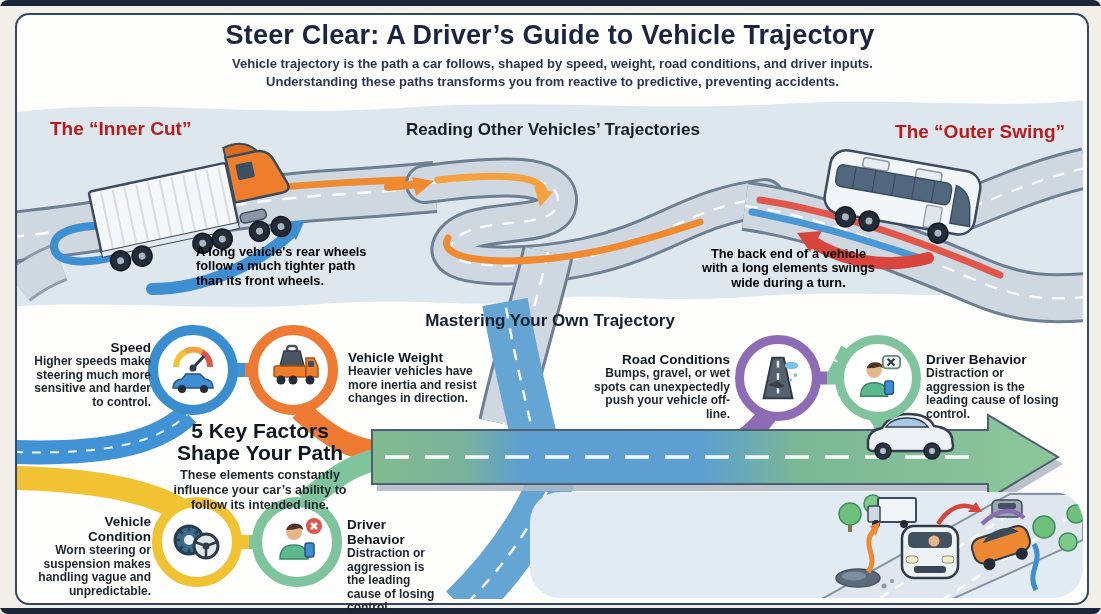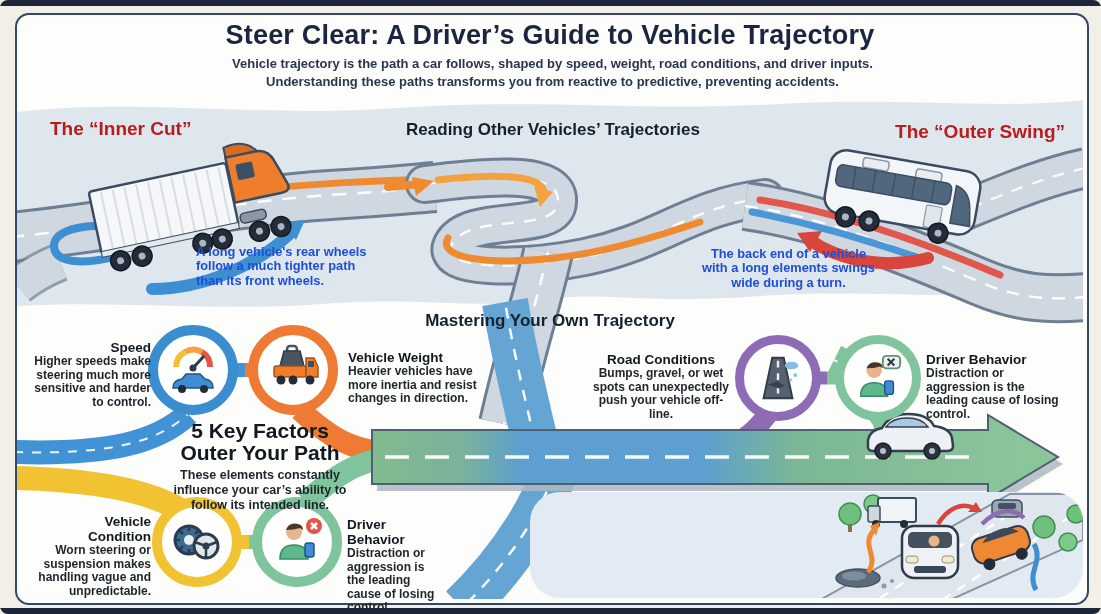--- a/index.html
+++ b/index.html
@@ -9,21 +9,21 @@
   .frame{position:absolute;left:15px;top:13px;width:1070px;height:588px;background:#fdfdfb;
          border:2px solid #33476
 6;border-radius:14px;}
   .frame{border:2px solid #334766;}
   svg.art{position:absolute;left:0;top:0;}
   .txt{position:absolute;line-height:1.12;}
   .title{font-size:27px;font-weight:bold;color:#1b2540;text-align:center;letter-spacing:.2px;}
   .subtitle{font-size:13px;font-weight:bold;color:#2a3550;text-align:center;line-height:1.35;}
   .bandhead{font-size:19px;font-weight:bold;color:#b91c1c;}
   .midhead{font-size:17px;font-weight:bold;color:#13202e;}
-  .cap{font-size:12.8px;font-weight:bold;color:#1d4ed8;line-height:1.12;}
+  .cap{font-size:12.8px;font-weight:bold;color:#000000;line-height:1.12;}
   .factor .fname{font-size:13.5px;font-weight:bold;color:#101820;}
   .factor .fdesc{font-size:12px;font-weight:bold;color:#1d242c;line-height:1.13;}
   .kf-title{font-size:21px;font-weight:bold;color:#101820;text-align:center;line-height:1.05;}
   .kf-desc{font-size:12.5px;font-weight:bold;color:#1d242c;text-align:center;line-height:1.18;}
   .adv-title{font-size:19px;font-weight:bold;color:#101820;text-align:center;line-height:1.1;}
   .adv-desc{font-size:12.5px;font-weight:bold;color:#232a33;text-align:center;line-height:1.2;}
   .circle{position:absolute;border-radius:50%;background:#ffffff;box-sizing:border-box;
           display:flex;align-items:center;justify-content:center;}
 </style>
 </head>
@@ -333,36 +333,36 @@
   <div class="txt midhead" style="left:350px;top:311px;width:400px;text-align:center;">Mastering Your Own Trajectory</div>
 
   <div class="txt factor" style="left:33px;top:340px;width:118px;text-align:right;">
     <div class="fname">Speed</div>
     <div class="fdesc">Higher speeds make steering much more sensitive and harder to control.</div>
   </div>
   <div class="txt factor" style="left:348px;top:350px;width:130px;">
     <div class="fname">Vehicle Weight</div>
     <div class="fdesc">Heavier vehicles have more inertia and resist changes in direction.</div>
   </div>
-  <div class="txt factor" style="left:592px;top:352px;width:138px;text-align:center;">
+  <div class="txt factor" style="left:592px;top:352px;width:138px;text-align:right;">
     <div class="fname">Road Conditions</div>
     <div class="fdesc">Bumps, gravel, or wet spots can unexpectedly push your vehicle off-line.</div>
   </div>
   <div class="txt factor" style="left:926px;top:352px;width:140px;">
     <div class="fname">Driver Behavior</div>
     <div class="fdesc">Distraction or aggression is the leading cause of losing control.</div>
   </div>
   <div class="txt factor" style="left:38px;top:514px;width:113px;text-align:right;">
     <div class="fname">Vehicle Condition</div>
     <div class="fdesc">Worn steering or suspension makes handling vague and unpredictable.</div>
   </div>
   <div class="txt factor" style="left:347px;top:517px;width:96px;">
     <div class="fname">Driver Behavior</div>
     <div class="fdesc">Distraction or aggression is the leading cause of losing control.</div>
   </div>
 
   <div class="txt" style="left:160px;top:420px;width:200px;">
     <div class="kf-title">5 Key Factors</div>
-    <div class="kf-title">Outer Your Path</div>
+    <div class="kf-title">Shape Your Path</div>
     <div class="kf-desc" style="margin:4px auto 0;width:178px;">These elements constantly influence your car’s ability to follow its intended line.</div>
   </div>
 
 </div>
 
 </body></html>

